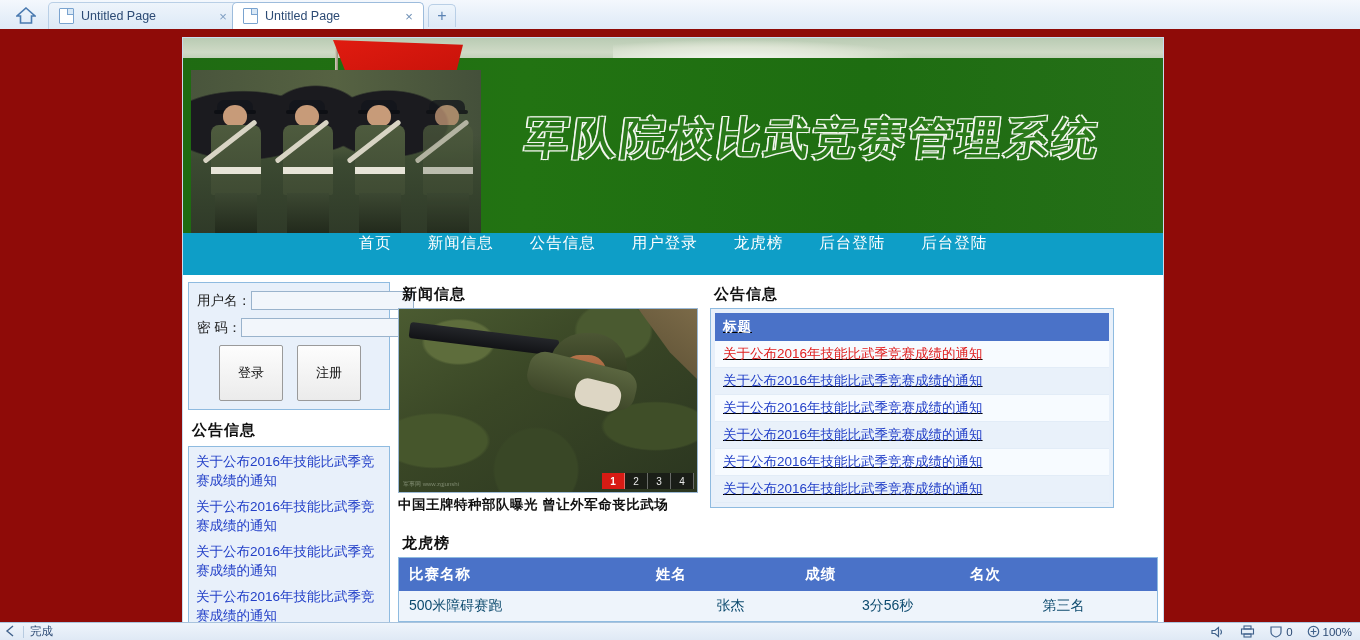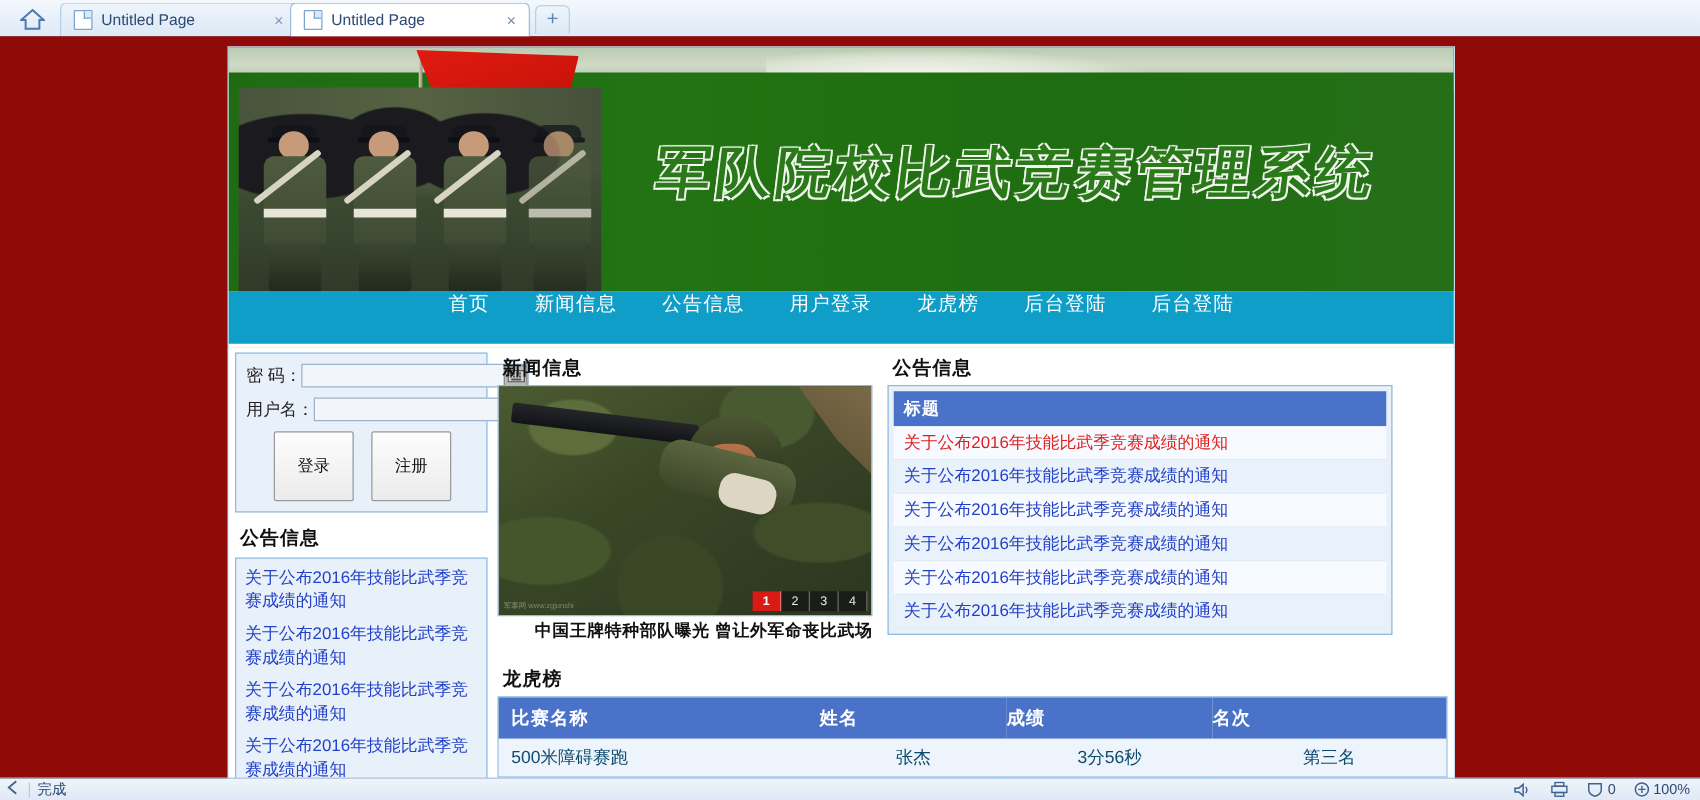--- a/index.html
+++ b/index.html
@@ -239,28 +239,28 @@
   .pg{
     width:22px;height:16px;display:flex;align-items:center;justify-content:center;
     font-size:10px;color:#e9e9e9;cursor:pointer;
     border-right:1px solid rgba(255,255,255,.35);
   }
   .pg.on{background:#d81b14;color:#fff;font-weight:bold;}
   #watermark{
     position:absolute;left:4px;bottom:3px;font-size:6px;color:#9aa58c;opacity:.7;
   }
   #news-caption{
-    width:300px;text-align:right;font-size:13.5px;font-weight:bold;color:#111;
+    width:300px;text-align:left;font-size:13.5px;font-weight:bold;color:#111;
     padding-top:3px;letter-spacing:.5px;white-space:nowrap;
   }
 
   
   #notice-box{position:absolute;left:312px;top:0;width:404px;}
   #notice-panel{padding:4px;}
-  table.tbl{width:100%;border-collapse:collapse;}
+  table.tbl{width:100%;border-collapse:collapse;text-decoration:underline;}
   table.tbl th{
     background:#4a72c8;color:#fff;font-size:13.5px;font-weight:bold;
     text-align:left;padding:5px 8px;letter-spacing:1px;
   }
   table.tbl td{
     padding:4px 8px;font-size:13.5px;
     border-bottom:1px solid #e2ecf7;
   }
   table.tbl tr:nth-child(odd) td{background:#f7fbff;}
   table.tbl tr:nth-child(even) td{background:#e9f1fa;}
@@ -374,20 +374,24 @@
       <div class="nav-item">龙虎榜</div>
       <div class="nav-item">后台登陆</div>
       <div class="nav-item">后台登陆</div>
     </div>
 
     <div id="content">
 
       <div id="left-col">
 
         <div class="panel" id="login-panel">
+          <div class="form-row">
+            <label>用户名：</label>
+            <input type="text" value="" style="">
+          </div>
           <div class="form-row">
             <label>密  码：</label>
             <span id="pwd-wrap">
               <input type="password" style="flex: 1 1 0%; height: 19px; border: 1px solid rgb(154, 179, 204); background: rgb(242, 246, 251); box-sizing: border-box; padding: 0px 22px 0px 3px;" value="">
               <span id="kbd-icon">
                 <svg width="14" height="10" viewBox="0 0 14 10">
                     <rect x="0.5" y="0.5" width="13" height="9" fill="#cfcfcf" stroke="#555"></rect>
                     <g fill="#555">
                       <rect x="2" y="2" width="1.6" height="1.6"></rect>
                       <rect x="4.4" y="2" width="1.6" height="1.6"></rect>
@@ -395,24 +399,20 @@
                       <rect x="9.2" y="2" width="1.6" height="1.6"></rect>
                       <rect x="2" y="4.4" width="1.6" height="1.6"></rect>
                       <rect x="4.4" y="4.4" width="1.6" height="1.6"></rect>
                       <rect x="6.8" y="4.4" width="1.6" height="1.6"></rect>
                       <rect x="9.2" y="4.4" width="1.6" height="1.6"></rect>
                       <rect x="3" y="6.8" width="8" height="1.6"></rect>
                     </g>
                   </svg>
               </span>
             </span>
-          </div>
-          <div class="form-row">
-            <label>用户名：</label>
-            <input type="text" value="" style="">
           </div>
           <div id="btn-row">
             <div class="btn">登录</div>
             <div class="btn">注册</div>
           </div>
         </div>
 
         <div class="sec-title" style="margin-top:8px;">公告信息</div>
         <div class="panel" id="side-notice">
           <a class="side-link">关于公布2016年技能比武季竞赛成绩的通知</a>

